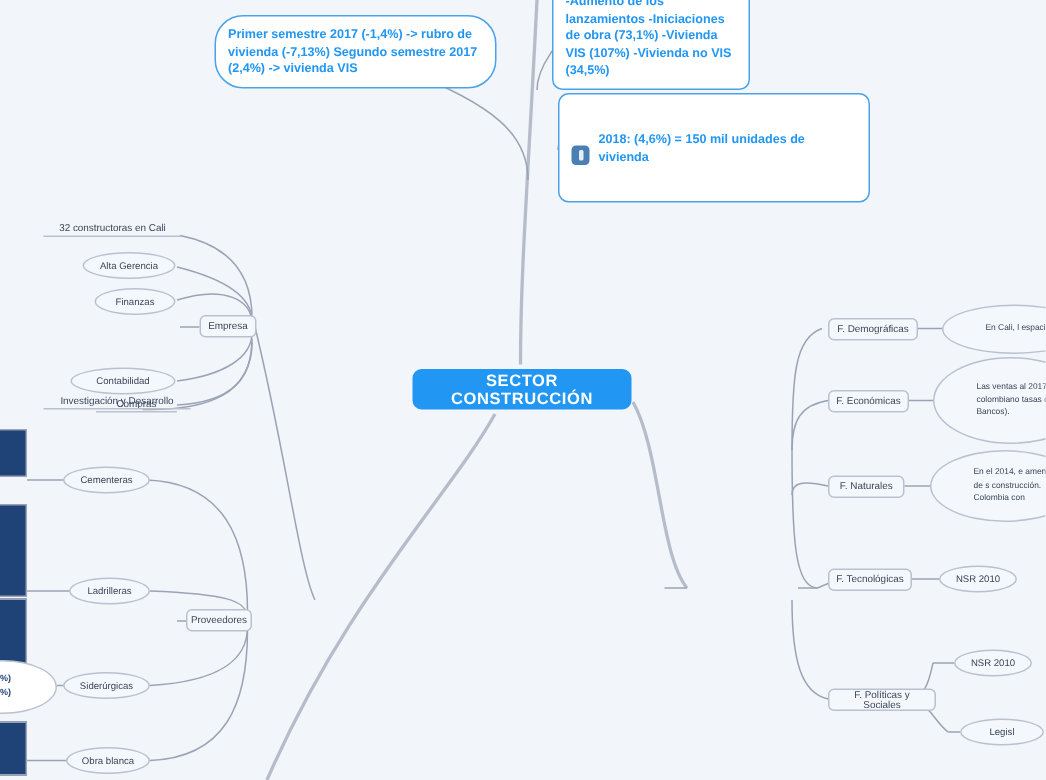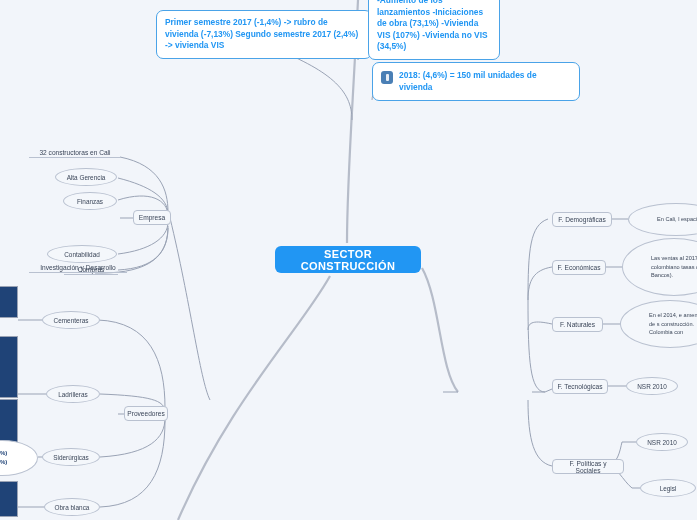--- a/index.html
+++ b/index.html
@@ -56,23 +56,23 @@
     border-radius: 7px;
     color: #2196f3;
     font-weight: bold;
     font-size: 8.4px;
     line-height: 1.38;
     padding: 6px 8px;
     box-sizing: border-box;
   }
   .callout.with-icon {
     display: flex;
-    align-items: flex-start;
+    align-items: flex-end;
     gap: 6px;
-    padding: 7px 8px;
+    padding: 24px 8px;
   }
   .note-icon {
     flex: 0 0 auto;
     width: 12px; height: 13px;
     border-radius: 3px;
     background: #4a7fb5;
     position: relative;
     margin-top: 1px;
   }
   .note-icon::after {
@@ -221,21 +221,21 @@
     <path d="M603,324 L620,324"></path>
 
     <path d="M608,386 L626,386"></path>
 
     <path d="M605,466 C618,466 620,450 622,442"></path>
     <path d="M605,466 C618,466 622,480 632,488"></path>
     <path d="M622,442 L636,442"></path>
     <path d="M632,488 L640,488"></path>
   </svg>
 
-  <div class="node callout" style="left:156px; top:10px; width:216px;">Primer semestre 2017 (-1,4%) -&gt; rubro de vivienda (-7,13%)
+  <div class="node callout" style="left:143px; top:10px; width:188px;border-radius:19px;">Primer semestre 2017 (-1,4%) -&gt; rubro de vivienda (-7,13%)
 Segundo semestre 2017 (2,4%) -&gt; vivienda VIS</div>
 
   <div class="node callout" style="left:368px; top:-12px; width:132px;">-Aumento de los lanzamientos
 -Iniciaciones de obra (73,1%)
 -Vivienda VIS (107%)
 -Vivienda no VIS (34,5%)</div>
 
   <div class="node callout with-icon" style="left:372px; top:62px; width:208px;">
     <span class="note-icon"></span>
     <span>2018: (4,6%) = 150 mil unidades de vivienda</span>

